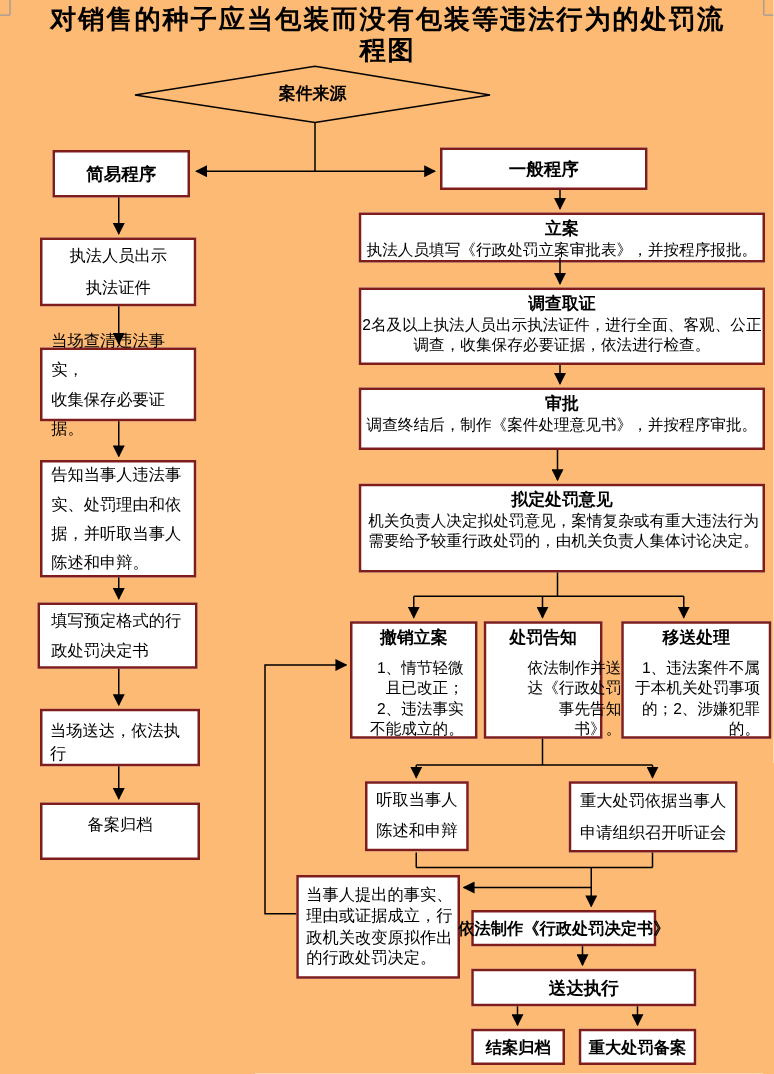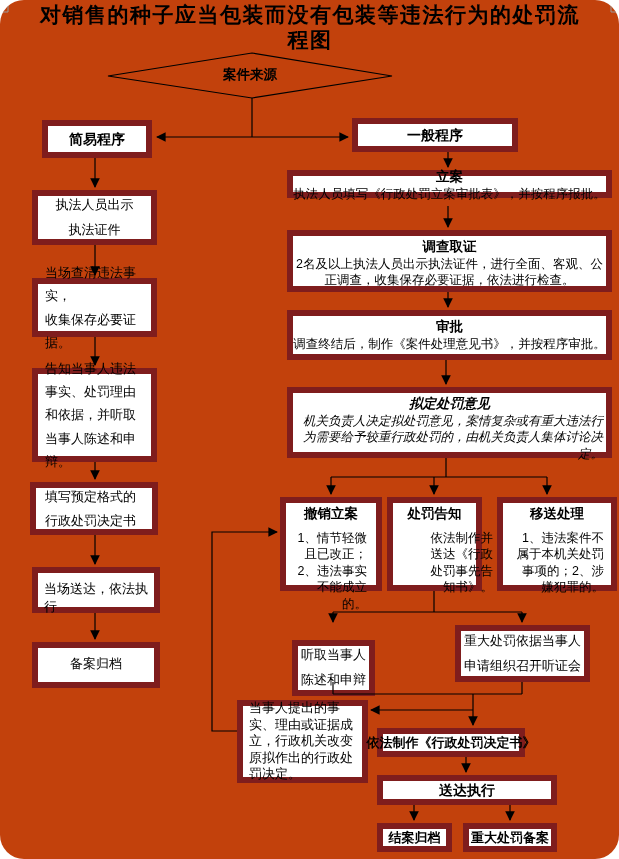--- a/index.html
+++ b/index.html
@@ -1,21 +1,21 @@
 <!DOCTYPE html>
 <html><head>
 <meta charset="utf-8">
 <style>
   html,body{margin:0;padding:0;background:#fff;}
-  .canvas{position:relative;width:619px;height:859px;background:#c2410c;
-          font-family:"Liberation Sans",sans-serif;color:#000;overflow:hidden;border-radius:24px;}
+  .canvas{position:relative;width:619px;height:859px;background:#fdba74;
+          font-family:"Liberation Sans",sans-serif;color:#000;overflow:hidden;}
   .page-title{position:absolute;left:30px;top:3px;width:560px;text-align:center;
           font-weight:700;font-size:21px;line-height:1.18;letter-spacing:1.5px;
           font-family:"Liberation Serif",serif;}
-  .box{position:absolute;box-sizing:border-box;border:6px solid #7f1d1d;background:#fff;
+  .box{position:absolute;box-sizing:border-box;border:2px solid #7f1d1d;background:#fff;
        display:flex;flex-direction:column;align-items:center;justify-content:center;
        text-align:center;font-size:13px;line-height:1.35;}
   .pre{white-space:pre-line;}
   .bold{font-weight:700;}
   .f14{font-size:14px;}
   .lh19{line-height:1.9;}
   .lh18{line-height:1.8;}
   .lh128{line-height:1.28;}
   .tb{justify-content:flex-start;padding-top:2px;}
   .tb .box-title{font-weight:700;font-size:13.5px;line-height:1.3;}
@@ -26,32 +26,32 @@
   .top-text{justify-content:flex-start;}
   
   #n-simple{left:42px;top:120px;width:110px;height:38px;}
   #n-show-cred{left:32px;top:190px;width:125px;height:55px;}
   #n-onsite-inv{left:32px;top:278px;width:125px;height:59px;padding-left:7px;}
   #n-inform{left:32px;top:368px;width:125px;height:94px;padding:2px 5px 2px 7px;}
   #n-fill-dec{left:30px;top:482px;width:128px;height:53px;padding:2px 6px 2px 9px;}
   #n-onsite-serve{left:32px;top:567px;width:128px;height:46px;padding:7px 2px 2px 6px;}
   #n-record-arch{left:32px;top:642px;width:128px;height:46px;padding-top:7px;}
   #n-general{left:352px;top:118px;width:166px;height:34px;}
-  #n-filing{left:287px;top:170px;width:325px;height:28px;justify-content:center;}
+  #n-filing{left:287px;top:170px;width:325px;height:40px;}
   #n-evidence{left:287px;top:230px;width:325px;height:62px;}
   #n-approval{left:287px;top:310px;width:325px;height:50px;}
-  #n-draft{left:287px;top:387px;width:325px;height:71px;font-style:italic;}
+  #n-draft{left:287px;top:387px;width:325px;height:71px;}
   #n-draft .box-body{padding:0 3px;}
   #n-cancel{left:280px;top:497px;width:102px;height:94px;}
   #n-cancel .box-body{padding:0 9px;}
   #n-notice{left:387px;top:497px;width:95px;height:94px;}
   #n-notice .box-body{padding:0 7px;margin-left:48px;}
   #n-transfer{left:497px;top:497px;width:120px;height:94px;}
   #n-transfer .box-body{padding:0 7px;}
-  #n-hear{left:292px;top:640px;width:83px;height:56px;}
+  #n-hear{left:292px;top:625px;width:83px;height:56px;}
   #n-hearing{left:455px;top:625px;width:135px;height:57px;}
   #n-party{left:237px;top:700px;width:131px;height:83px;padding:2px 3px 2px 6px;}
   #n-make-dec{left:377px;top:728px;width:148px;height:29px;white-space:nowrap;}
   #n-serve{left:377px;top:775px;width:180px;height:30px;}
   #n-close{left:377px;top:823px;width:75px;height:29px;}
   #n-major{left:463px;top:823px;width:94px;height:29px;}
   .diamond-label{position:absolute;left:180px;top:66px;width:140px;height:18px;
       text-align:center;font-weight:700;font-size:13.5px;line-height:18px;}
   svg.wires{position:absolute;left:0;top:0;pointer-events:none;}
 </style>

